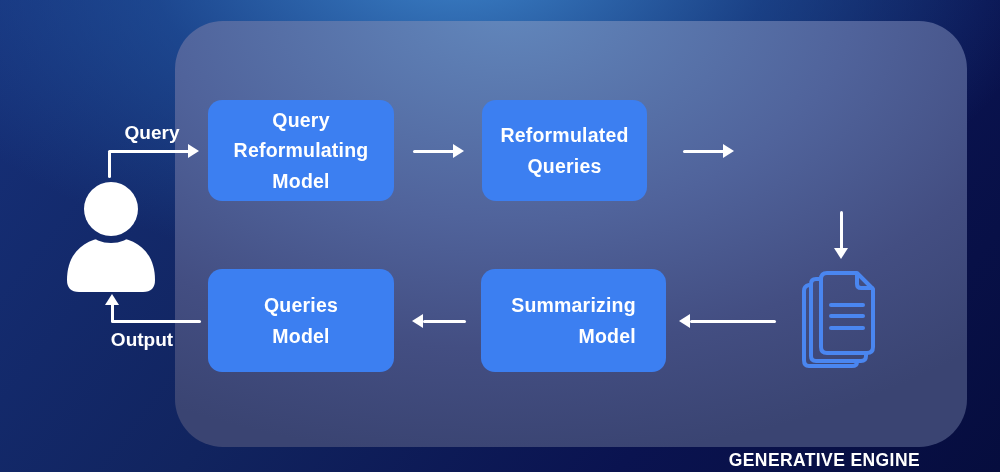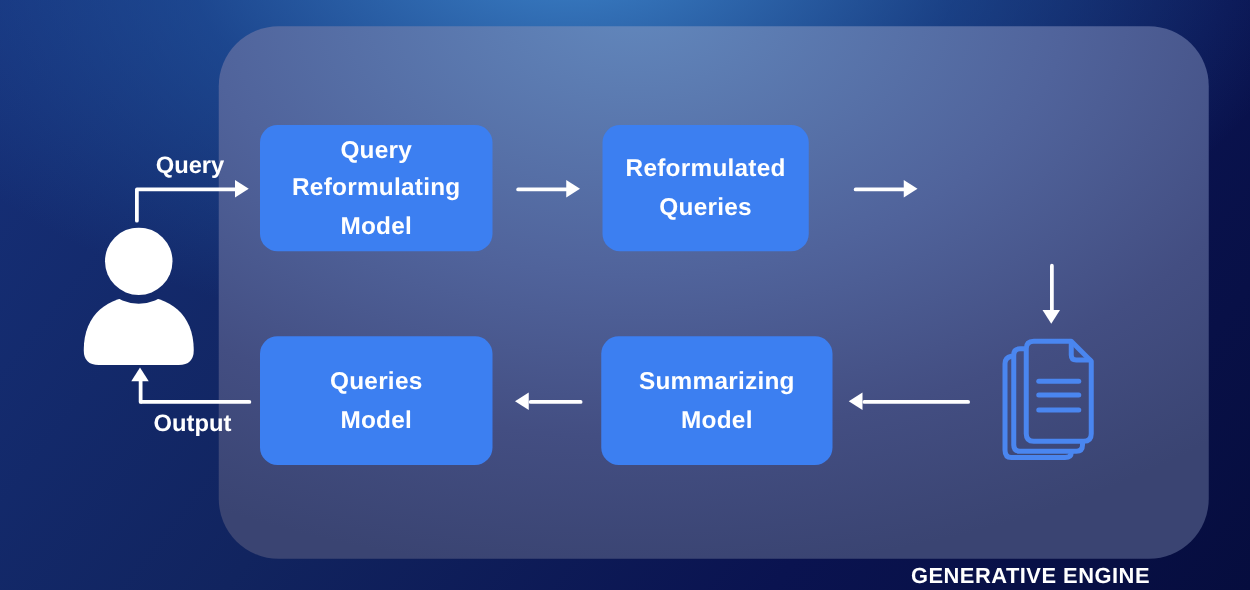--- a/index.html
+++ b/index.html
@@ -26,27 +26,27 @@
     position:absolute;display:flex;align-items:center;justify-content:center;
     background:var(--box-blue,#3C7FF1);border-radius:14px;
     color:var(--text-white,#fff);text-align:center;
     font-size:19.5px;font-weight:600;line-height:1.55;letter-spacing:0.2px;
     white-space:pre-line;
   }
   .box-1{left:208px;top:100px;width:186px;height:101px;}
   .box-2{left:482px;top:100px;width:165px;height:101px;}
   .box-3{left:748px;top:100px;width:187px;height:101px;}
   .box-4{left:208px;top:269px;width:186px;height:103px;}
-  .box-5{left:481px;top:269px;width:185px;height:103px;}
+  .box-5{left:481px;top:269px;width:185px;height:103px;text-align:right;}
   .flow-label{
     position:absolute;color:var(--text-white,#fff);
     font-size:19px;font-weight:600;text-align:center;line-height:24px;
   }
   .query-label{left:108px;top:121px;width:88px;}
-  .output-label{left:108px;top:328px;width:92px;}
+  .output-label{left:96px;top:328px;width:92px;}
   .h-line,.v-line{position:absolute;background:var(--arrow-white,#fff);border-radius:2px;}
   .h-line{height:3px;}
   .v-line{width:3px;}
   .head{position:absolute;width:0;height:0;}
   .head-right{border-top:7px solid transparent;border-bottom:7px solid transparent;
     border-left:11px solid var(--arrow-white,#fff);}
   .head-left{border-top:7px solid transparent;border-bottom:7px solid transparent;
     border-right:11px solid var(--arrow-white,#fff);}
   .head-up{border-left:7px solid transparent;border-right:7px solid transparent;
     border-bottom:11px solid var(--arrow-white,#fff);}

